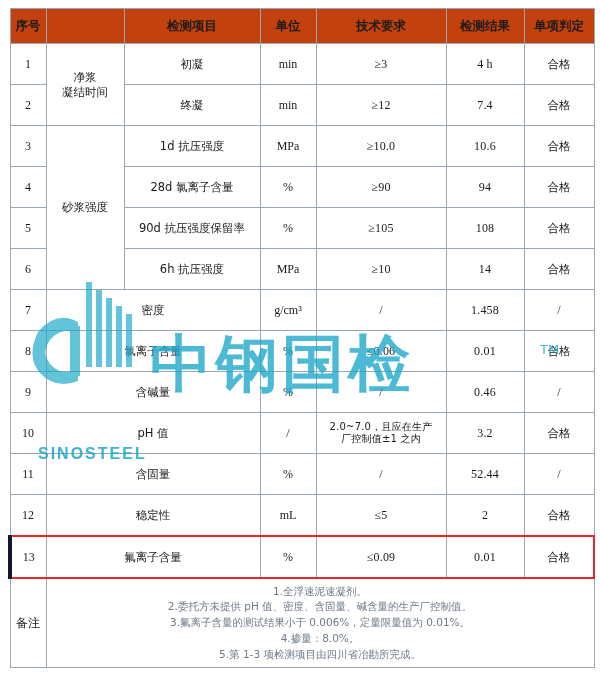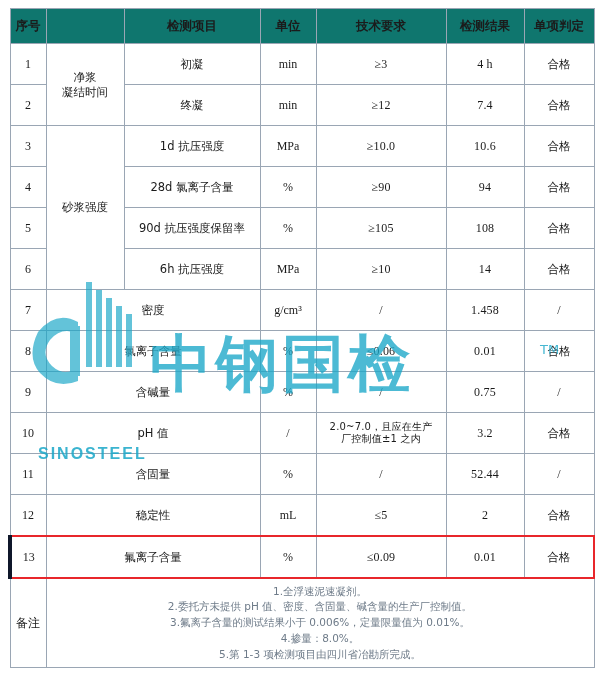--- a/index.html
+++ b/index.html
@@ -33,21 +33,21 @@
     text-align: center;
     vertical-align: middle;
     padding: 2px 1px;
     line-height: 1.25;
     color: #1b1b1b;
   }
   thead td {
     font-weight: bold;
     font-size: 12.5px;
     height: 30px;
-    background: #0f766e;
+    background: #c2410c;
   }
   tbody td {
     height: 36px;
   }
   .col-no    { width: 36px; }
   .col-group { width: 78px; }
   .col-item  { width: 136px; }
   .col-unit  { width: 56px; }
   .col-req   { width: 130px; }
   .col-res   { width: 78px; }
@@ -233,21 +233,21 @@
         <td class="num blur">≤0.06</td>
         <td class="num blur">0.01</td>
         <td class="cn">合格</td>
       </tr>
 
       <tr>
         <td class="num">9</td>
         <td class="cn" colspan="2">含碱量</td>
         <td class="num">%</td>
         <td class="num faded">/</td>
-        <td class="num blur">0.75</td>
+        <td class="num blur">0.46</td>
         <td class="num faded">/</td>
       </tr>
 
       <tr>
         <td class="num">10</td>
         <td class="cn" colspan="2">pH 值</td>
         <td class="num">/</td>
         <td class="cn blur" style="font-size:10px; white-space:pre-line;">2.0~7.0，且应在生产
 厂控制值±1 之内</td>
         <td class="num blur">3.2</td>

